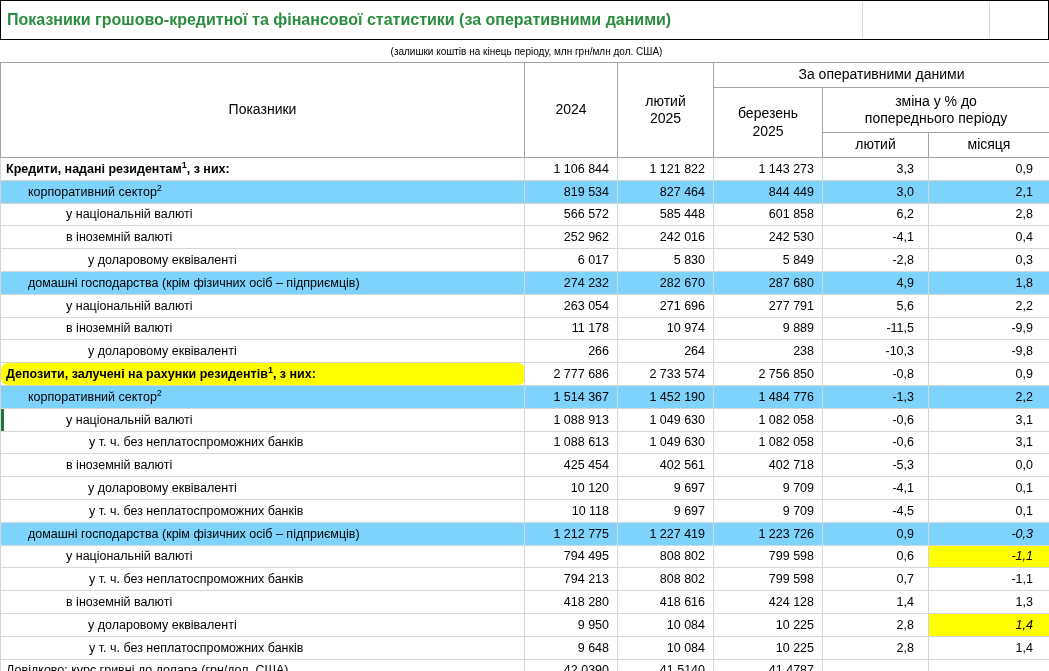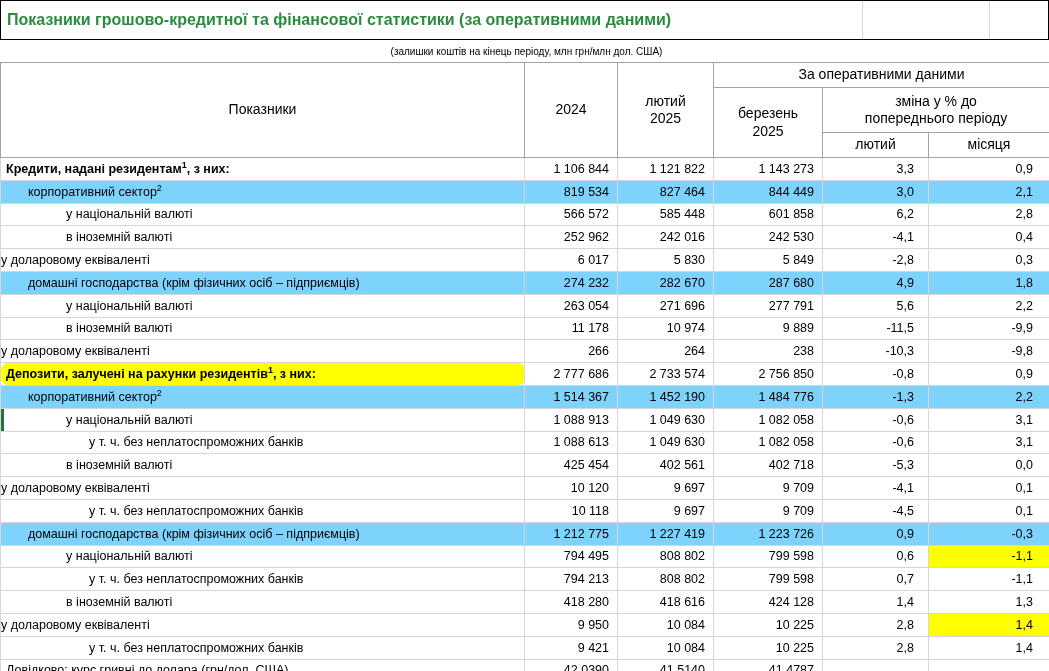--- a/index.html
+++ b/index.html
@@ -33,26 +33,26 @@
     padding:0;box-sizing:border-box;vertical-align:middle;
     border-right:1px solid #d6d6d6;border-bottom:1px solid #d6d6d6;
     font-size:12.5px;white-space:nowrap;overflow:hidden;
   }
   tbody td:first-child{border-left:1px solid #d6d6d6;}
   td.val{text-align:right;padding-right:8px;}
   td.c3{padding-right:14px;} td.c4{padding-right:16px;}
   td.lbl.lvl0{padding-left:5px;}
   td.lbl.lvl1{padding-left:27px;}
   td.lbl.lvl2{padding-left:65px;}
-  td.lbl.lvl3{}
+  td.lbl.lvl3{padding-left:87px;}
   td.lbl.lvl4{padding-left:88px;}
   .bold{font-weight:700;}
   tr.gray td{background:#7dd3fc;}
   td.ylab{background:#ffff00;}
-  td.yel{background:#ffff00;}
+  td.yel{background:#ffff00;font-style:italic;}
   tr.bt td{border-top:1px solid #111;border-radius:7px;}
   tr.bb td{border-bottom:1px solid #111;padding-left:29px;}
   td.gleft{box-shadow:inset 3px 0 0 #217346;}
   sup{font-size:9px;line-height:0;}
 </style>
 </head>
 <body>
 
 <div class="screen">
 
@@ -256,21 +256,21 @@
         <tr class="">
           <td class="lbl lvl3"><span>у доларовому еквіваленті</span></td>
           <td class="val c0">9 950</td>
           <td class="val c1">10 084</td>
           <td class="val c2">10 225</td>
           <td class="val c3">2,8</td>
           <td class="val c4 yel">1,4</td>
         </tr>
         <tr class="">
           <td class="lbl lvl4"><span>у т. ч. без неплатоспроможних банків</span></td>
-          <td class="val c0">9 421</td>
+          <td class="val c0">9 648</td>
           <td class="val c1">10 084</td>
           <td class="val c2">10 225</td>
           <td class="val c3">2,8</td>
           <td class="val c4">1,4</td>
         </tr>
         <tr class=" bt bb">
           <td class="lbl lvl0"><span>Довідково: курс гривні до долара (грн/дол. США)</span></td>
           <td class="val c0">42,0390</td>
           <td class="val c1">41,5140</td>
           <td class="val c2">41,4787</td>

